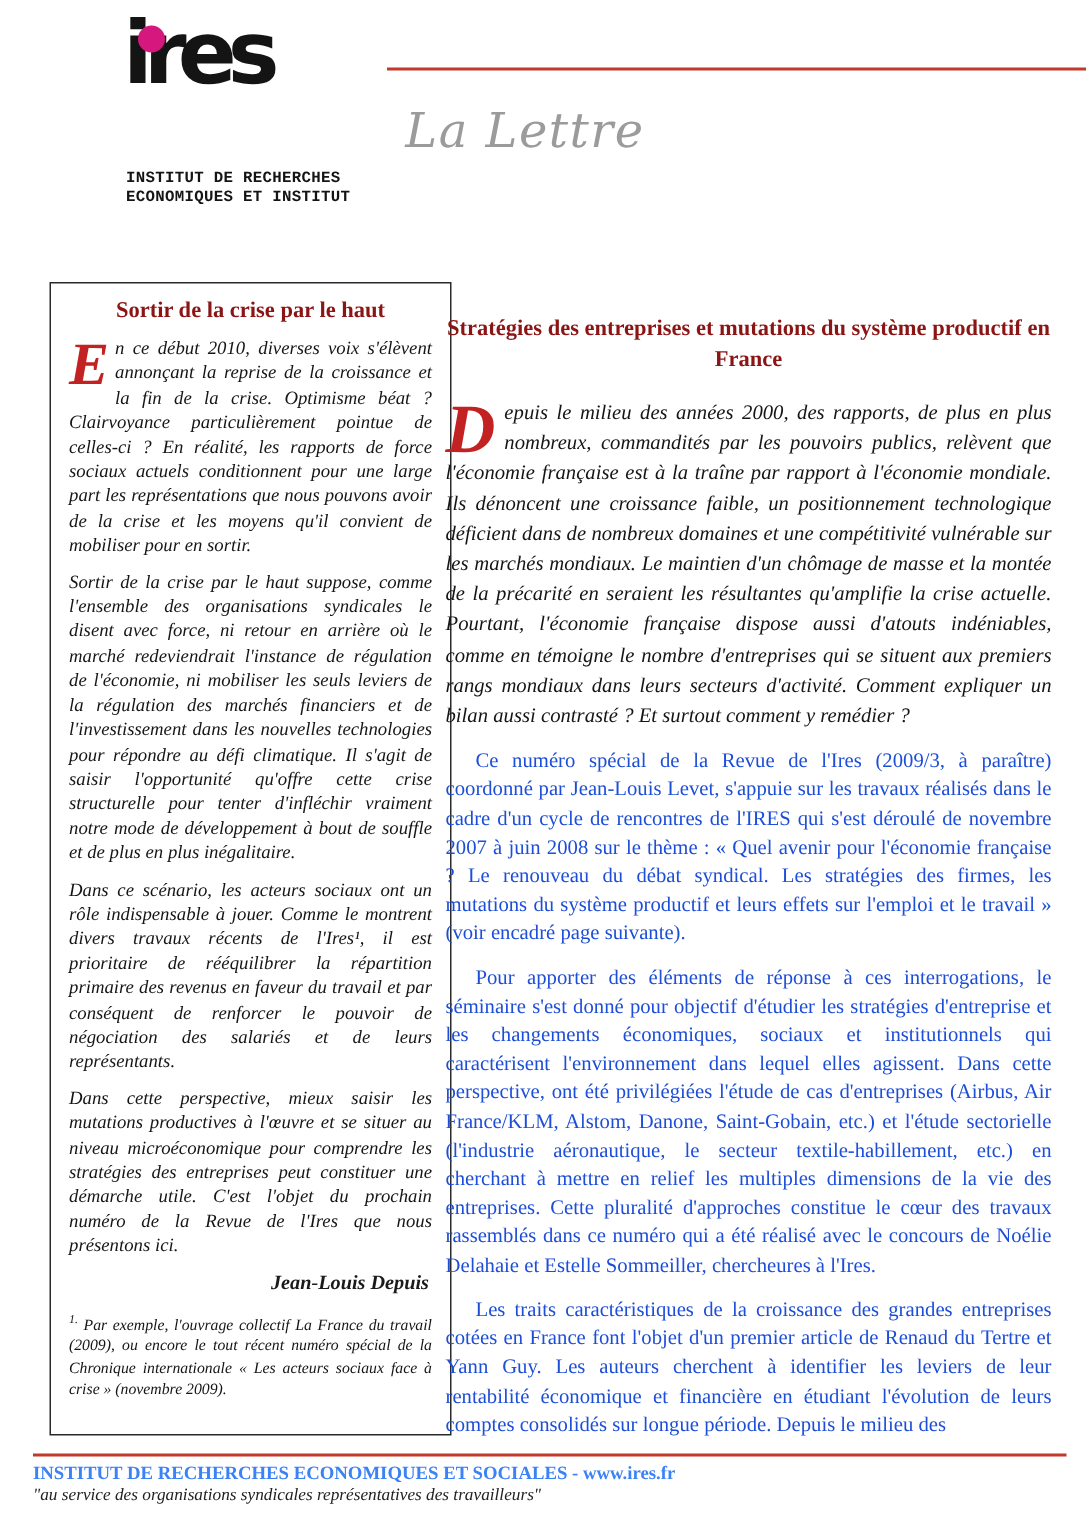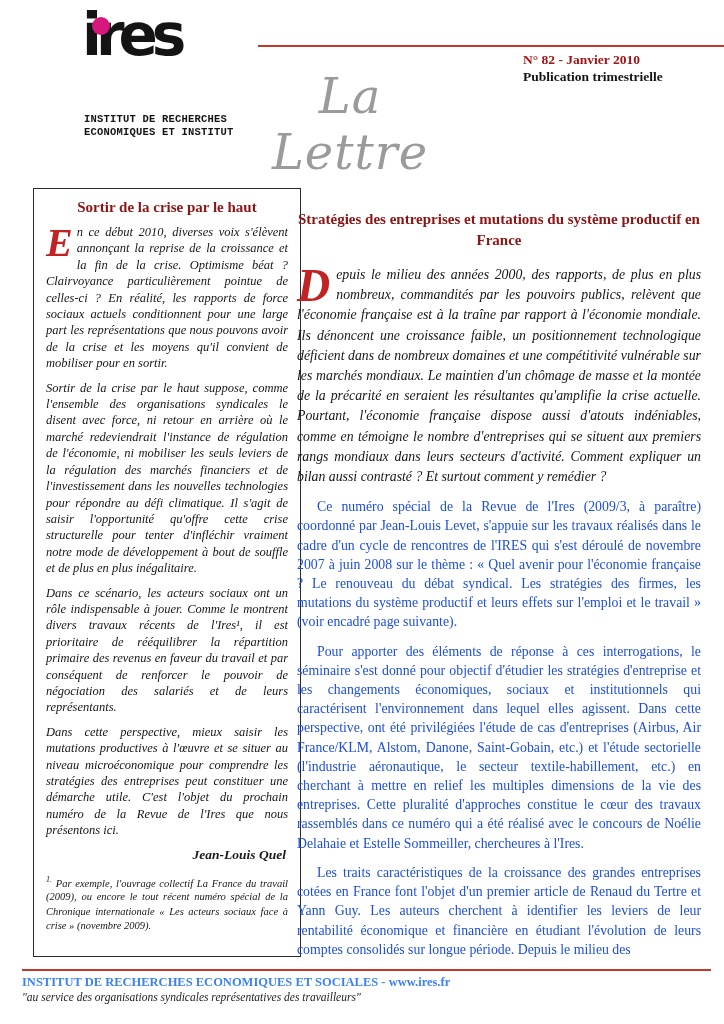--- a/index.html
+++ b/index.html
@@ -19,21 +19,21 @@
     border-radius:50%;z-index:2;
   }
   .logo-sub{
     position:absolute;left:84px;top:113px;width:180px;
     font-family:Liberation Mono, monospace;font-weight:bold;
     font-size:10.5px;line-height:12.5px;color:#141414;letter-spacing:0.2px;
   }
   .masthead{
     position:absolute;left:235px;top:68px;width:230px;text-align:center;
     font-family:"DejaVu Serif","Liberation Serif",serif;font-style:italic;
-    font-size:48px;color:#9b9b9b;letter-spacing:1px;
+    font-size:32px;color:#9b9b9b;letter-spacing:1px;
   }
   .topline{
     position:absolute;left:258px;top:45px;width:466px;height:2px;
   }
   .issue-block{
     position:absolute;left:523px;top:52px;
     font-family:"Liberation Serif",serif;font-weight:bold;
     font-size:13.5px;line-height:16.5px;
   }
   .issue-no{display:block;}
@@ -106,35 +106,31 @@
   <div class="logo-dot" style="background: rgb(214, 24, 126);"></div>
   <div class="logo-sub">
     <div>INSTITUT DE RECHERCHES</div>
     <div>ECONOMIQUES ET INSTITUT</div>
   </div>
 
   <div class="topline" style="background: rgb(192, 57, 43);"></div>
 
   <div class="masthead">La Lettre</div>
 
-  <div class="issue-block">
-    <span class="issue-no" style="color: rgb(163, 21, 21);">N° 82 - Janvier 2010</span>
-    <span class="issue-period">Publication trimestrielle</span>
-  </div>
 
   <div class="sidebar-box">
     <h2 class="sb-title" style="color: rgb(139, 20, 20);">Sortir de la crise par le haut</h2>
 
     <p class="sb-par"><span class="dropcap-e" style="color: rgb(195, 34, 34);">E</span><span>n ce début 2010, diverses voix s'élèvent annonçant la reprise de la croissance et la fin de la crise. Optimisme béat ? Clairvoyance particulièrement pointue de celles-ci ? En réalité, les rapports de force sociaux actuels conditionnent pour une large part les représentations que nous pouvons avoir de la crise et les moyens qu'il convient de mobiliser pour en sortir.</span></p>
 
     <p class="sb-par">Sortir de la crise par le haut suppose, comme l'ensemble des organisations syndicales le disent avec force, ni retour en arrière où le marché redeviendrait l'instance de régulation de l'économie, ni mobiliser les seuls leviers de la régulation des marchés financiers et de l'investissement dans les nouvelles technologies pour répondre au défi climatique. Il s'agit de saisir l'opportunité qu'offre cette crise structurelle pour tenter d'infléchir vraiment notre mode de développement à bout de souffle et de plus en plus inégalitaire.</p>
     <p class="sb-par">Dans ce scénario, les acteurs sociaux ont un rôle indispensable à jouer. Comme le montrent divers travaux récents de l'Ires¹, il est prioritaire de rééquilibrer la répartition primaire des revenus en faveur du travail et par conséquent de renforcer le pouvoir de négociation des salariés et de leurs représentants.</p>
     <p class="sb-par">Dans cette perspective, mieux saisir les mutations productives à l'œuvre et se situer au niveau microéconomique pour comprendre les stratégies des entreprises peut constituer une démarche utile. C'est l'objet du prochain numéro de la Revue de l'Ires que nous présentons ici.</p>
 
-    <div class="signature">Jean-Louis Quel</div>
+    <div class="signature">Jean-Louis Depuis</div>
 
     <div class="footnote"><sup>1.</sup><span> Par exemple, l'ouvrage collectif La France du travail (2009), ou encore le tout récent numéro spécial de la Chronique internationale « Les acteurs sociaux face à crise » (novembre 2009).</span></div>
   </div>
 
   <div class="main-col">
     <h1 class="main-title" style="color: rgb(139, 20, 20);">Stratégies des entreprises et mutations du système productif en France</h1>
 
     <p class="lead"><span class="dropcap-d" style="color: rgb(195, 34, 34);">D</span><span>epuis le milieu des années 2000, des rapports, de plus en plus nombreux, commandités par les pouvoirs publics, relèvent que l'économie française est à la traîne par rapport à l'économie mondiale. Ils dénoncent une croissance faible, un positionnement technologique déficient dans de nombreux domaines et une compétitivité vulnérable sur les marchés mondiaux. Le maintien d'un chômage de masse et la montée de la précarité en seraient les résultantes qu'amplifie la crise actuelle. Pourtant, l'économie française dispose aussi d'atouts indéniables, comme en témoigne le nombre d'entreprises qui se situent aux premiers rangs mondiaux dans leurs secteurs d'activité. Comment expliquer un bilan aussi contrasté ? Et surtout comment y remédier ?</span></p>
 
     <p class="par">Ce numéro spécial de la Revue de l'Ires (2009/3, à paraître) coordonné par Jean-Louis Levet, s'appuie sur les travaux réalisés dans le cadre d'un cycle de rencontres de l'IRES qui s'est déroulé de novembre 2007 à juin 2008 sur le thème : « Quel avenir pour l'économie française ? Le renouveau du débat syndical. Les stratégies des firmes, les mutations du système productif et leurs effets sur l'emploi et le travail » (voir encadré page suivante).</p>

